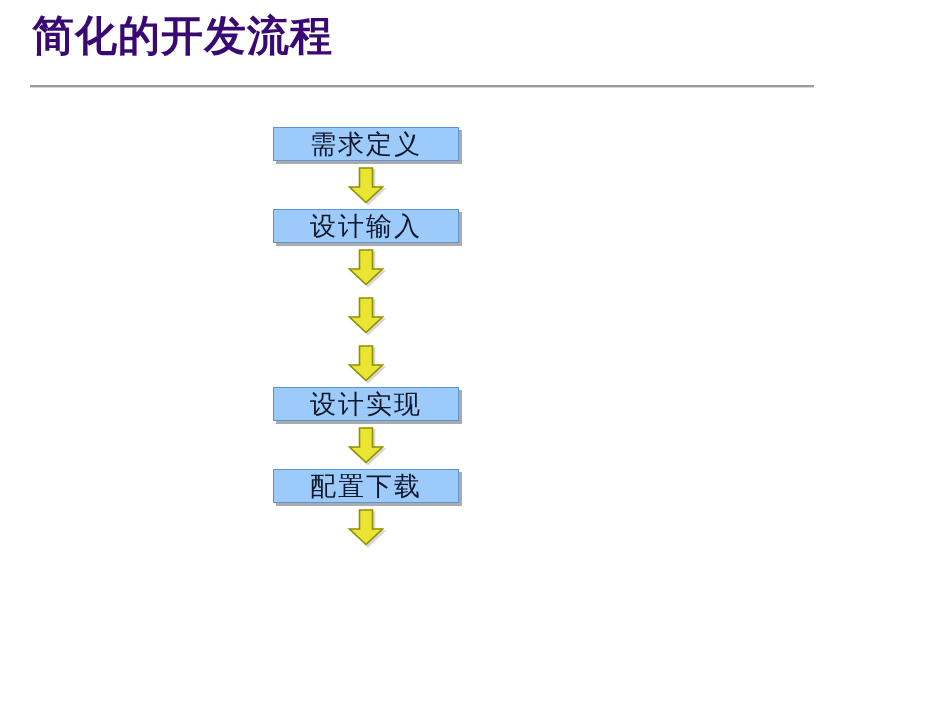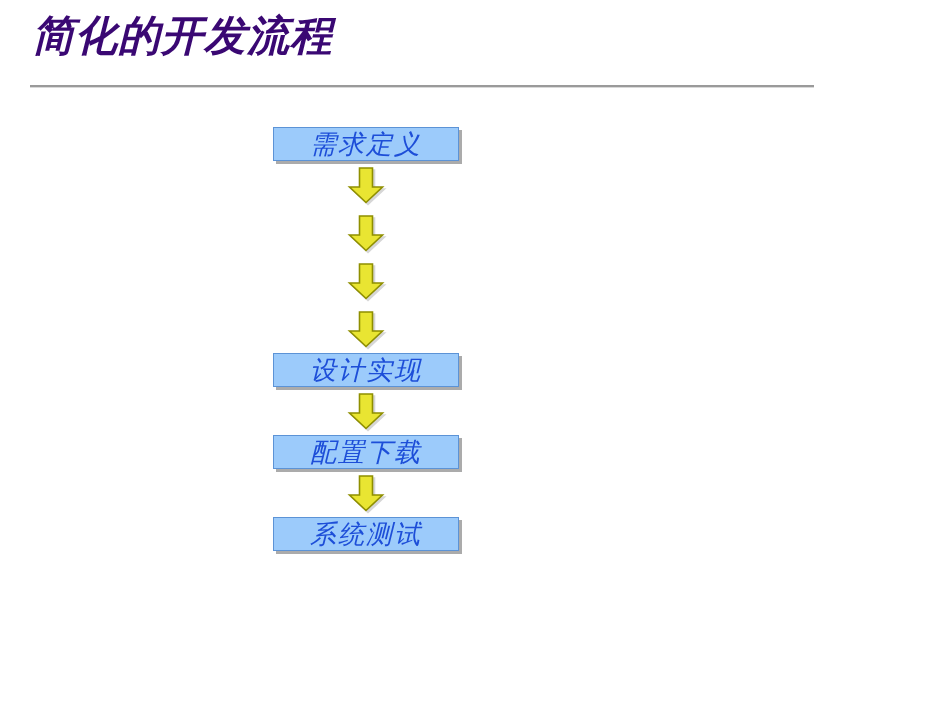--- a/index.html
+++ b/index.html
@@ -7,21 +7,20 @@
     padding: 0;
     background: #ffffff;
   }
   .slide {
     position: relative;
     width: 814px;
     height: 713px;
     background: #ffffff;
     overflow: hidden;
     font-family: "DejaVu Serif", serif;
-    font-style: italic;
   }
   .slide-title {
     position: absolute;
     left: 32px;
     top: 10px;
     font-size: 42px;
     line-height: 52px;
     font-weight: bold;
     color: #3A0873;
     letter-spacing: 1px;
@@ -58,21 +57,21 @@
     height: 34px;
     box-sizing: border-box;
     background: #9CCBFB;
     border: 1px solid #5C93D6;
     box-shadow: 3px 3px 0 #ababab;
     display: flex;
     align-items: center;
     justify-content: center;
     font-size: 26px;
     letter-spacing: 2px;
-    color: #1d4ed8;
+    color: #0f172a;
     white-space: nowrap;
   }
   .arrow-wrap {
     height: 48px;
     display: flex;
     align-items: center;
     justify-content: center;
   }
   .arrow-wrap svg {
     display: block;
@@ -93,20 +92,23 @@
     <div class="flow-box">
       <span>需求定义</span>
     </div>
 
     <div class="arrow-wrap">
       <svg width="38" height="37" viewBox="0 0 38 37">
         <polygon points="12.5,1 25.5,1 25.5,20 35.5,20 19,35.5 2.5,20 12.5,20" fill="#E9E532" stroke="#8F8F00" stroke-width="1.6" stroke-linejoin="miter"></polygon>
       </svg>
     </div>
 
+    <div class="flow-box">
+      <span>设计输入</span>
+    </div>
 
     <div class="arrow-wrap">
       <svg width="38" height="37" viewBox="0 0 38 37">
         <polygon points="12.5,1 25.5,1 25.5,20 35.5,20 19,35.5 2.5,20 12.5,20" fill="#E9E532" stroke="#8F8F00" stroke-width="1.6" stroke-linejoin="miter"></polygon>
       </svg>
     </div>
 
 
     <div class="arrow-wrap">
       <svg width="38" height="37" viewBox="0 0 38 37">
@@ -134,18 +136,15 @@
     <div class="flow-box">
       <span>配置下载</span>
     </div>
 
     <div class="arrow-wrap">
       <svg width="38" height="37" viewBox="0 0 38 37">
         <polygon points="12.5,1 25.5,1 25.5,20 35.5,20 19,35.5 2.5,20 12.5,20" fill="#E9E532" stroke="#8F8F00" stroke-width="1.6" stroke-linejoin="miter"></polygon>
       </svg>
     </div>
 
-    <div class="flow-box">
-      <span>系统测试</span>
-    </div>
 
   </div>
 </div>
 
 </body></html>

